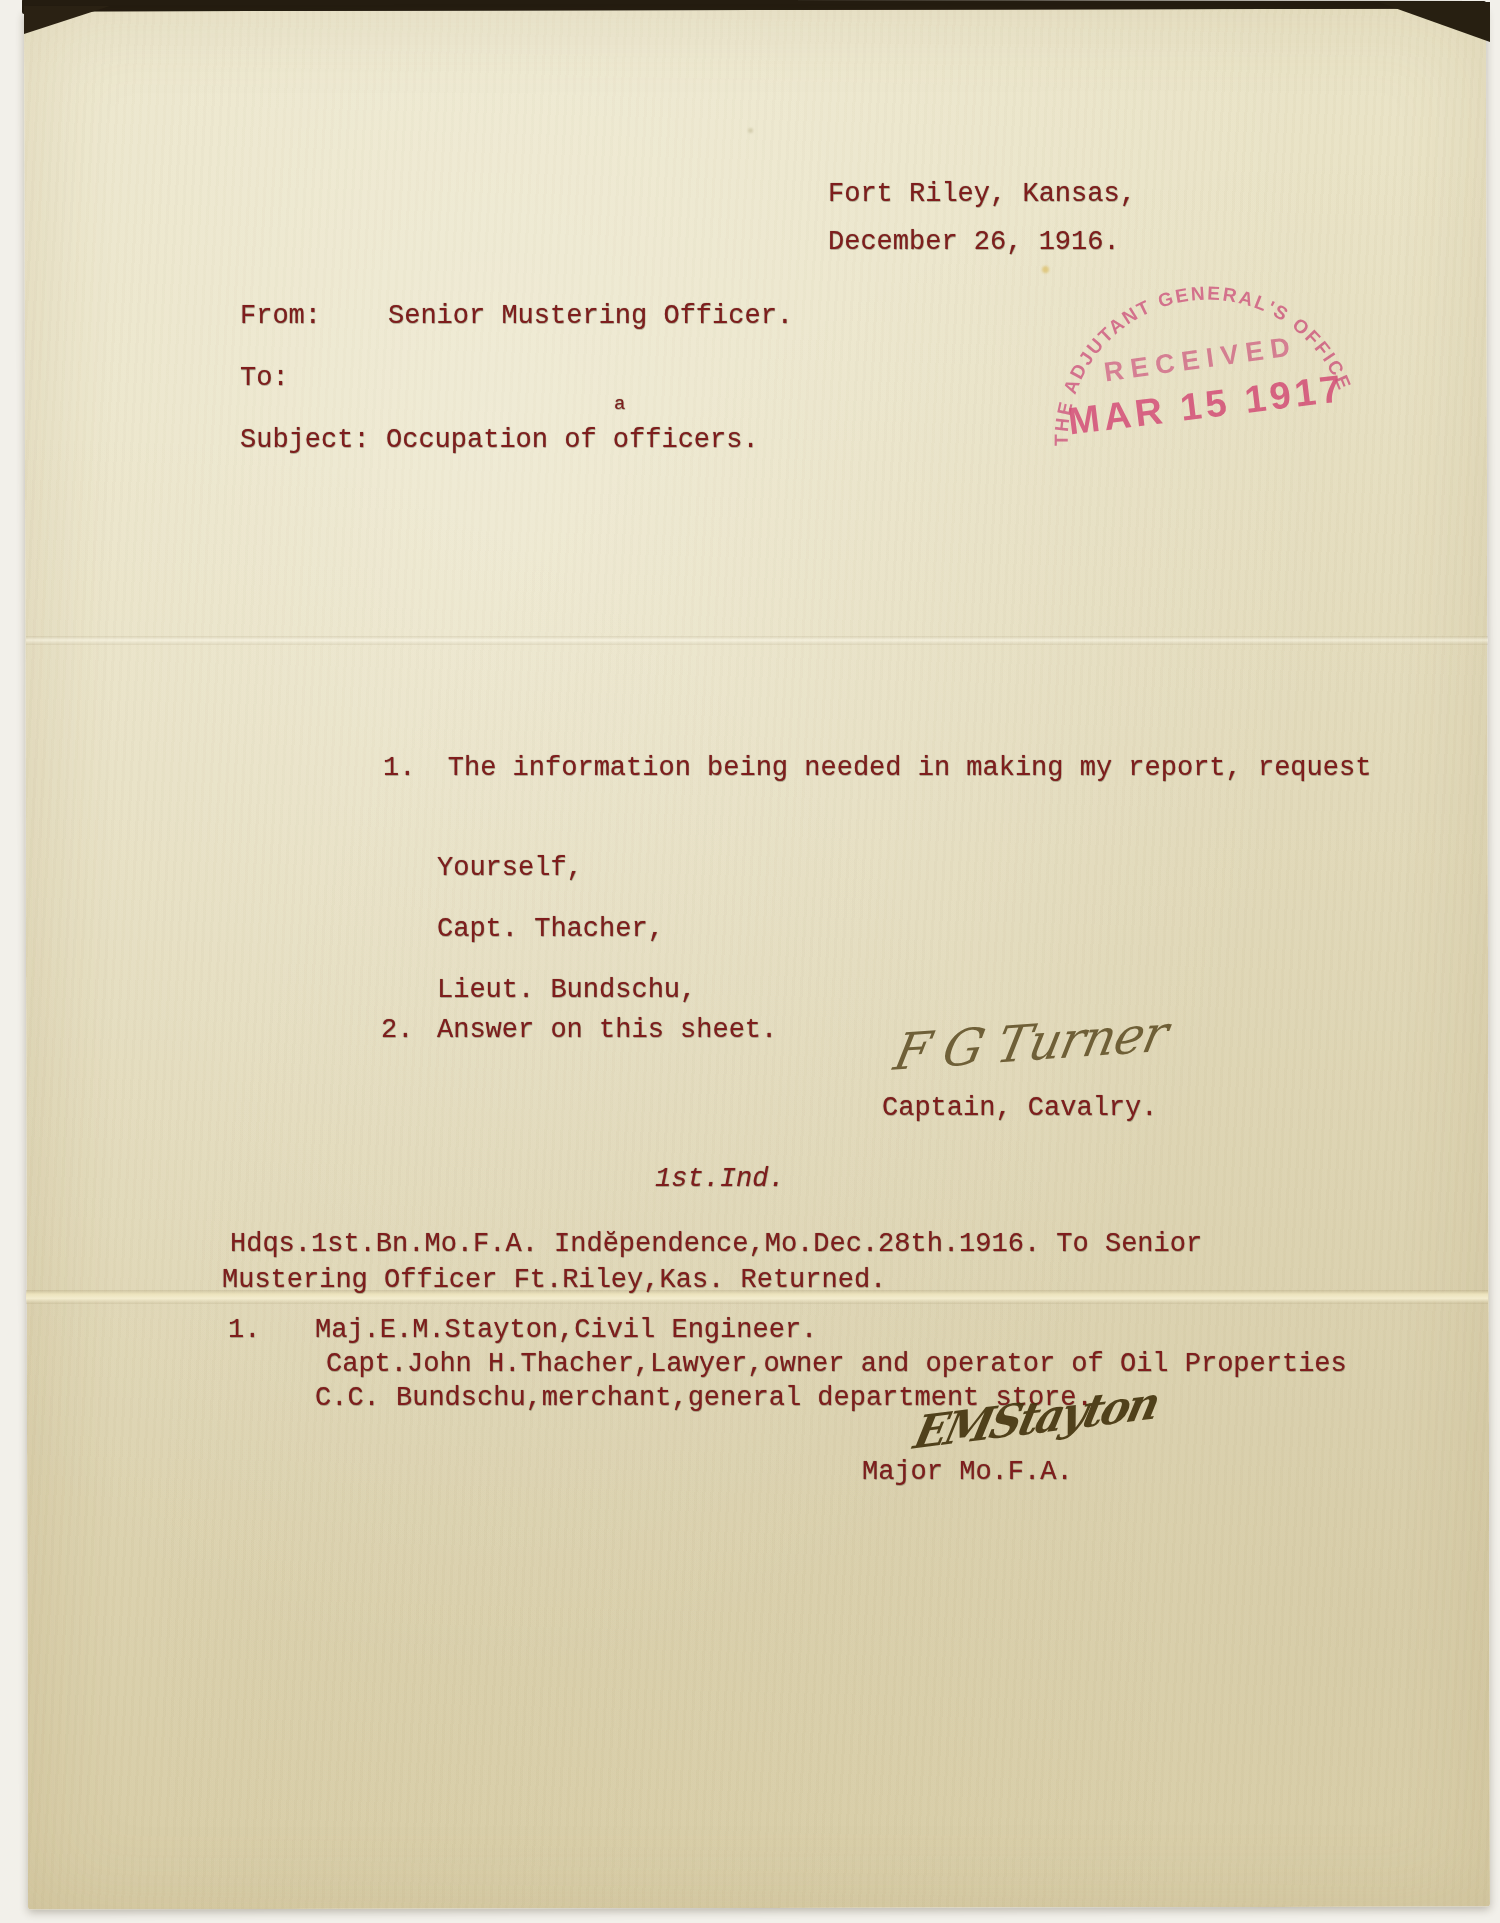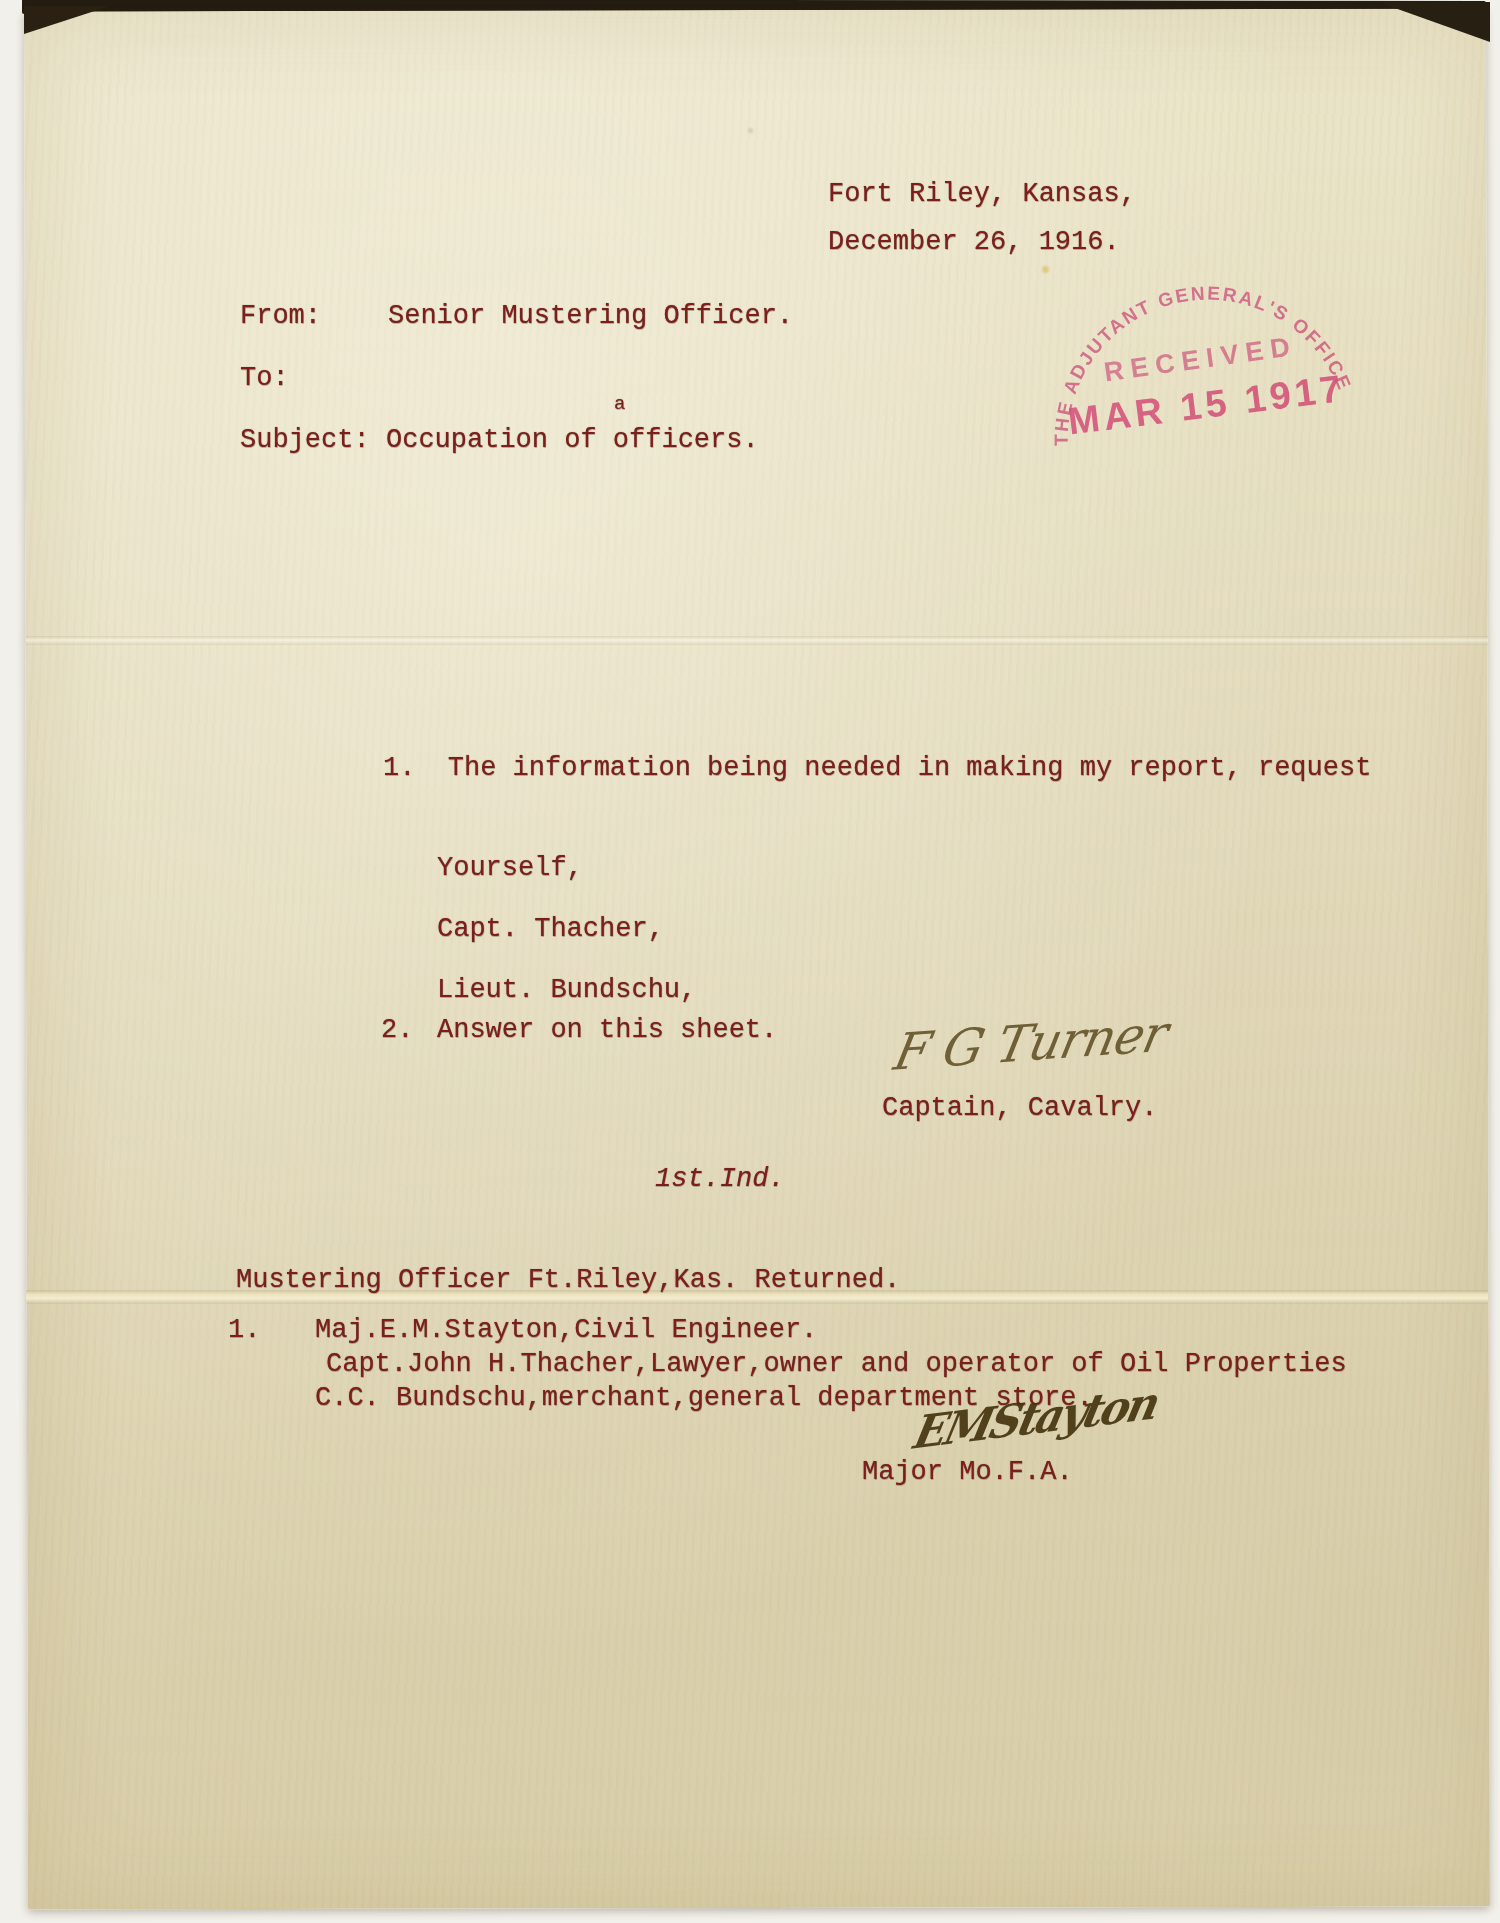--- a/index.html
+++ b/index.html
@@ -135,21 +135,22 @@
     <span class="t" style="left:437px;top:913px;">Capt. Thacher,</span>
     <span class="t" style="left:437px;top:974px;">Lieut. Bundschu,</span>
 
     <span class="t" style="left:381px;top:1014px;">2.</span>
     <span class="t" style="left:437px;top:1014px;">Answer on this sheet.</span>
 
     <span class="script turner">F G Turner</span>
     <span class="t" style="left:882px;top:1092px;">Captain, Cavalry.</span>
 
     <span class="t" style="left:655px;top:1163px;font-style:italic;">1st.Ind.</span>
-    <span class="t" style="left:236px;top:1264px;">Mustering Officer Ft.Riley,Kas. Returned.</span>
+    <span class="t" style="left:230px;top:1228px;">Hdqs.1st.Bn.Mo.F.A. Indĕpendence,Mo.Dec.28th.1916. To Senior</span>
+    <span class="t" style="left:222px;top:1264px;">Mustering Officer Ft.Riley,Kas. Returned.</span>
 
     <span class="t" style="left:228px;top:1314px;">1.</span>
     <span class="t" style="left:315px;top:1314px;">Maj.E.M.Stayton,Civil Engineer.</span>
     <span class="t" style="left:326px;top:1348px;">Capt.John H.Thacher,Lawyer,owner and operator of Oil Properties</span>
     <span class="t" style="left:315px;top:1382px;">C.C. Bundschu,merchant,general department store.</span>
 
     <span class="script stayton">EMStayton</span>
     <span class="t" style="left:862px;top:1456px;">Major Mo.F.A.</span>
 
   </div>

